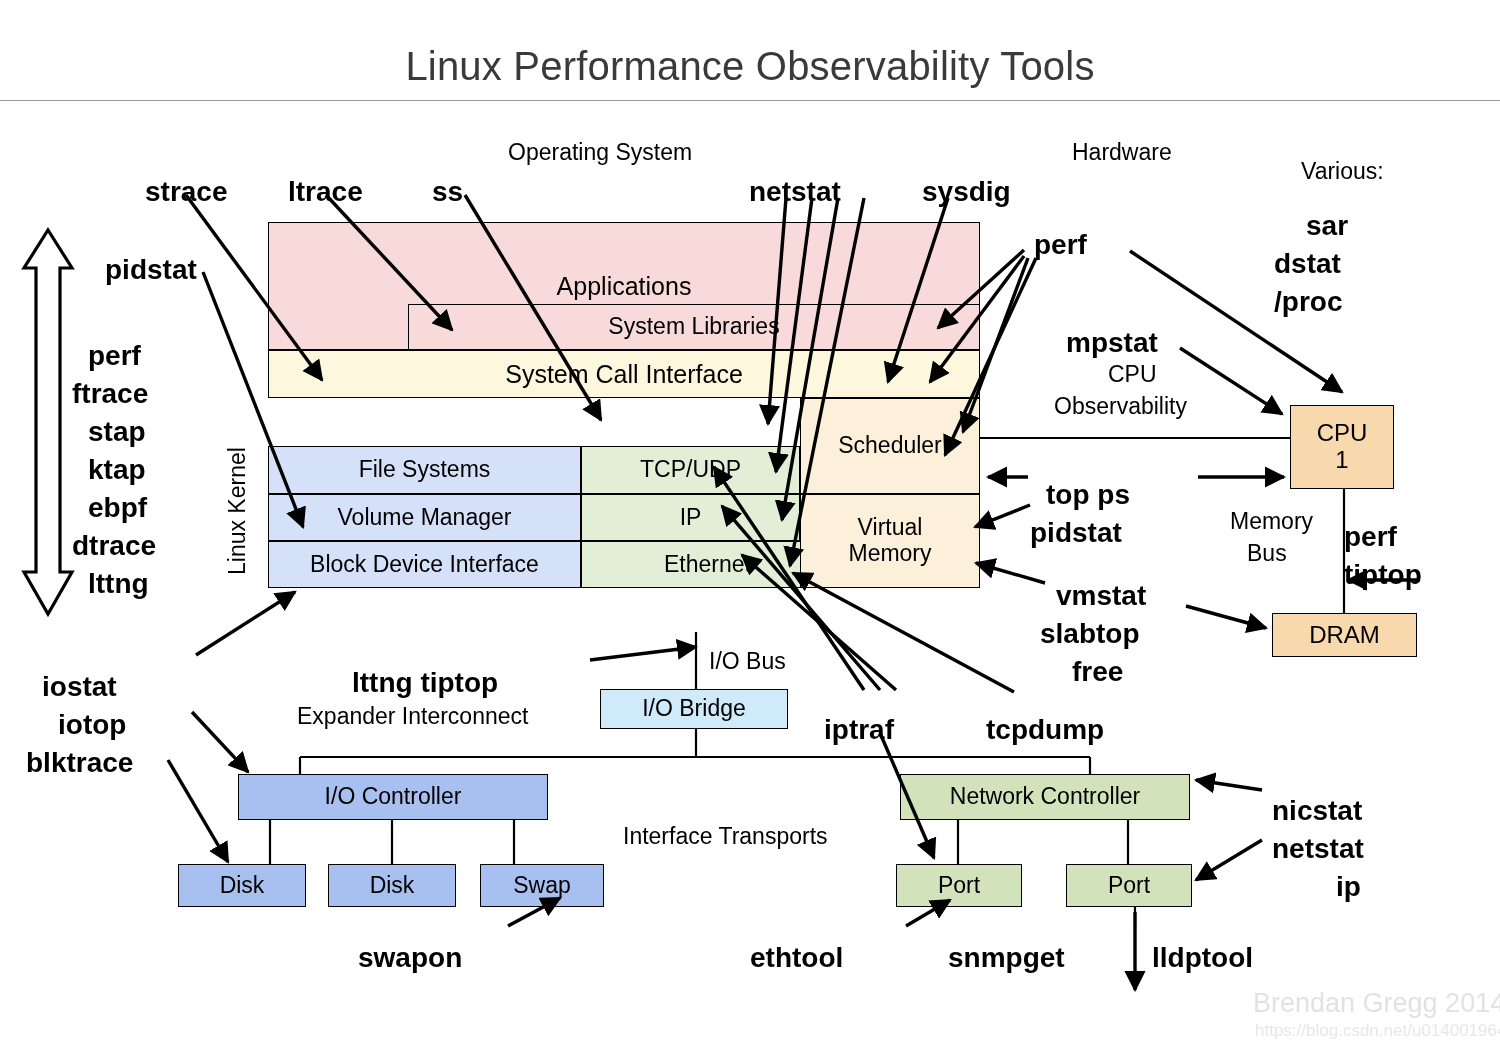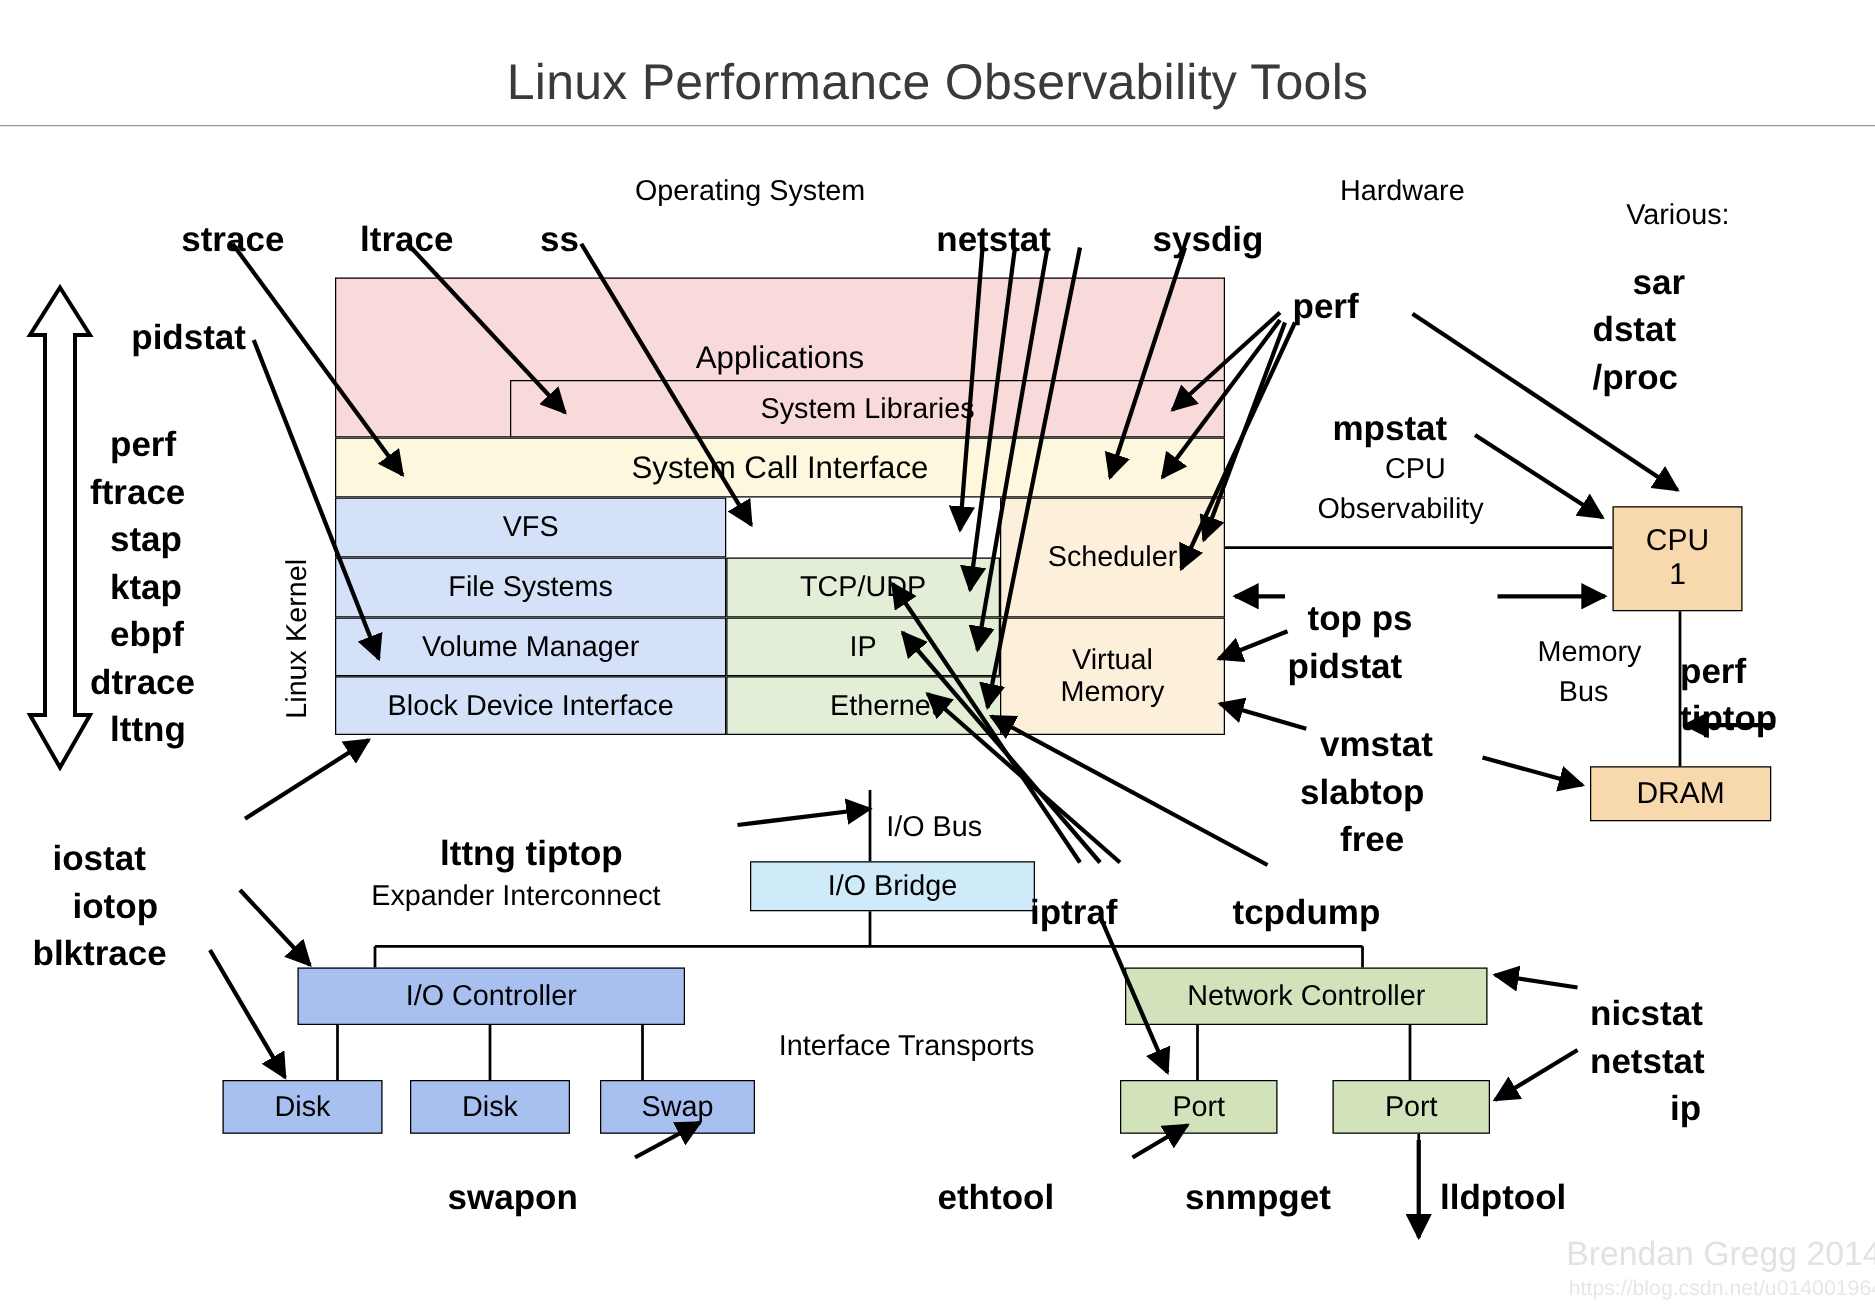--- a/index.html
+++ b/index.html
@@ -113,23 +113,20 @@
   </div>
 
   <div class="box pink" style="left:408px;top:304px;width:572px;height:46px;font-size:23px;">
     <span>System Libraries</span>
   </div>
 
   <div class="box yellow" style="left:268px;top:350px;width:712px;height:48px;font-size:25px;">
     <span>System Call Interface</span>
   </div>
 
-  <div class="box kblue" style="left:268px;top:398px;width:313px;height:48px;font-size:23px;">
-    <span>VFS</span>
-  </div>
   <div class="box kblue" style="left:268px;top:446px;width:313px;height:48px;font-size:23px;">
     <span>File Systems</span>
   </div>
   <div class="box kblue" style="left:268px;top:494px;width:313px;height:47px;font-size:23px;">
     <span>Volume Manager</span>
   </div>
   <div class="box kblue" style="left:268px;top:541px;width:313px;height:47px;font-size:23px;">
     <span>Block Device Interface</span>
   </div>
 
@@ -154,21 +151,21 @@
 
   <div class="box tan" style="left:1290px;top:405px;width:104px;height:84px;font-size:24px;flex-direction:column;">
     <span>CPU</span>
     <span>1</span>
   </div>
 
   <div class="box tan" style="left:1272px;top:613px;width:145px;height:44px;font-size:24px;text-align:center;">
     <span>DRAM</span>
   </div>
 
-  <div class="box ltblue" style="left:600px;top:689px;width:228px;height:40px;font-size:23px;">
+  <div class="box ltblue" style="left:600px;top:689px;width:188px;height:40px;font-size:23px;">
     <span>I/O Bridge</span>
   </div>
 
   <div class="box mblue" style="left:238px;top:774px;width:310px;height:46px;font-size:23px;">
     <span>I/O Controller</span>
   </div>
 
   <div class="box mblue" style="left:178px;top:864px;width:128px;height:43px;font-size:23px;">
     <span>Disk</span>
   </div>

